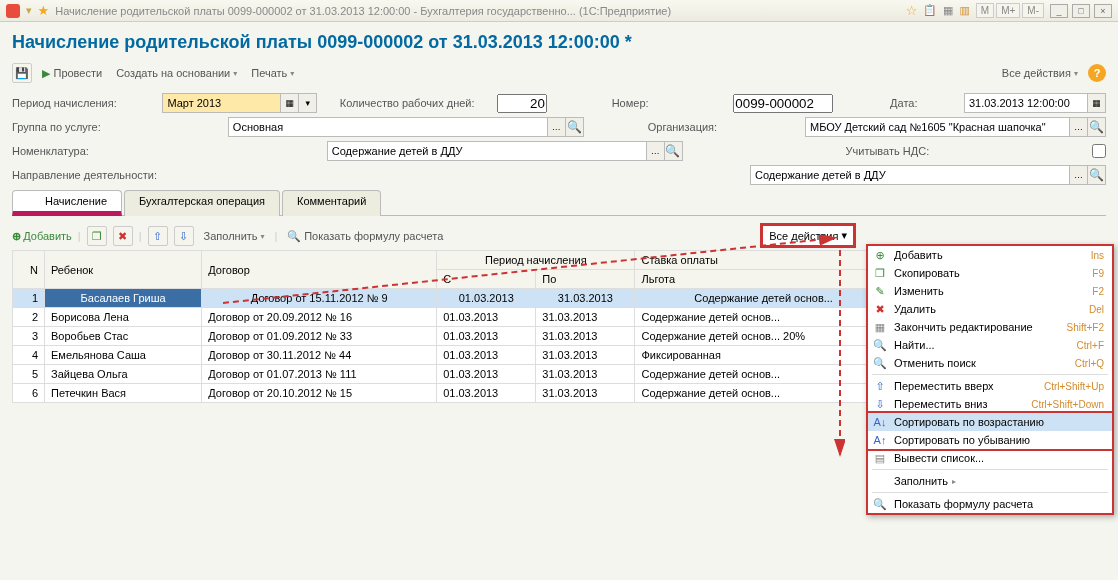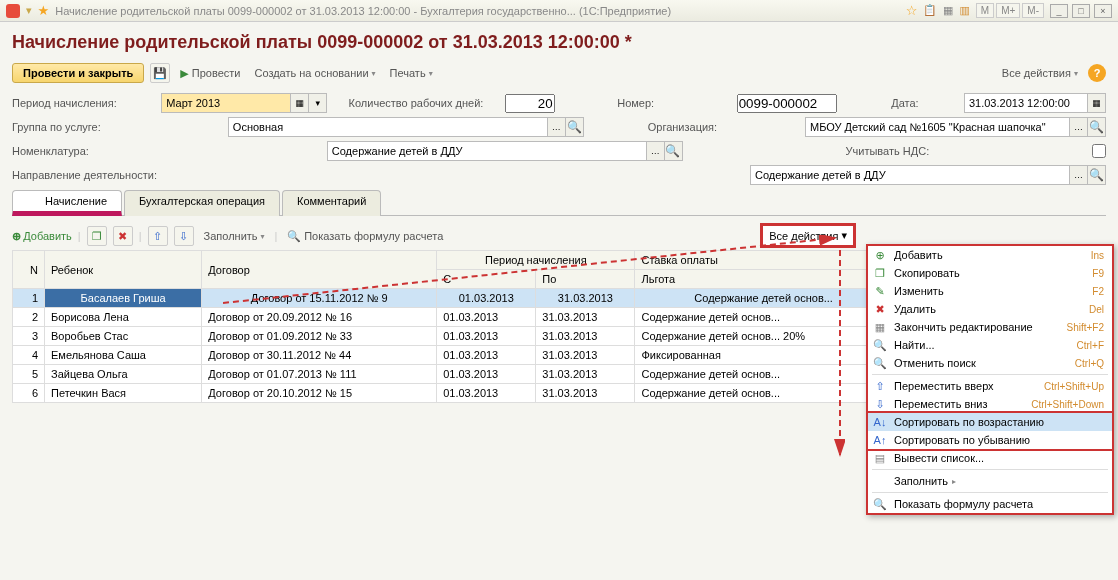--- a/index.html
+++ b/index.html
@@ -6,21 +6,21 @@
 body { font-family: Arial, sans-serif; font-size: 11px; background: #f5f5f0; width: 1118px; height: 580px; overflow: hidden; position: relative; }
 .titlebar { height: 22px; background: linear-gradient(#f8f8f0, #ebebe0); border-bottom: 1px solid #ccc; display: flex; align-items: center; padding: 0 6px; gap: 6px; }
 .titlebar .ico { width: 14px; height: 14px; display: inline-block; }
 .star { color: #f5a623; font-size: 13px; }
 .title-text { color: #888; flex: 1; overflow: hidden; white-space: nowrap; text-overflow: ellipsis; }
 .winbtns { display: flex; gap: 4px; }
 .winbtn { width: 18px; height: 14px; border: 1px solid #aaa; background: #f0f0e8; font-size: 9px; text-align: center; line-height: 12px; color: #666; cursor: pointer; }
 .m-group { display: flex; gap: 2px; }
 .m-btn { padding: 1px 4px; border: 1px solid #ccc; background: #f5f5ed; color: #888; font-size: 10px; cursor: pointer; }
 .content { padding: 10px 12px; }
-h1 { color: #7f1d1d; font-size: 18px; font-weight: bold; margin-bottom: 10px; }
+h1 { color: #0369a1; font-size: 18px; font-weight: bold; margin-bottom: 10px; }
 .cmdbar { display: flex; align-items: center; gap: 6px; margin-bottom: 10px; }
 .btn-primary { background: linear-gradient(#ffe9a8, #f7d56e); border: 1px solid #c9a84a; padding: 3px 10px; font-size: 11px; font-weight: bold; cursor: pointer; border-radius: 3px; }
 .btn-icon { width: 20px; height: 20px; border: 1px solid #ccc; background: #f5f5ed; display: inline-flex; align-items: center; justify-content: center; cursor: pointer; border-radius: 2px; }
 .cmd-link { color: #555; cursor: pointer; padding: 2px 4px; display: inline-flex; align-items: center; gap: 3px; }
 .cmd-link .dd { font-size: 8px; color: #888; }
 .spacer { flex: 1; }
 .help { width: 18px; height: 18px; border-radius: 50%; background: #f5a623; color: #fff; font-weight: bold; text-align: center; line-height: 18px; cursor: pointer; }
 .form-row { display: flex; align-items: center; gap: 8px; margin-bottom: 4px; justify-content: space-between; }
 .lbl { color: #555; white-space: nowrap; }
 .field { display: flex; align-items: center; }
@@ -78,21 +78,20 @@
     <span class="winbtn">_</span>
     <span class="winbtn">□</span>
     <span class="winbtn">×</span>
   </div>
 </div>
 
 <div class="content">
   <h1>Начисление родительской платы 0099-000002 от 31.03.2013 12:00:00 *</h1>
 
   <div class="cmdbar">
-    <button class="btn-primary">Провести и закрыть</button>
     <span class="btn-icon">💾</span>
     <span class="cmd-link">
         <span style="color:#3a8a3a;">▶</span>
         <span>Провести</span>
       </span>
     <span class="cmd-link">
         <span>Создать на основании</span>
         <span class="dd">▾</span>
       </span>
     <span class="cmd-link">
@@ -103,21 +102,21 @@
     <span class="cmd-link">
         <span>Все действия</span>
         <span class="dd">▾</span>
       </span>
     <span class="help">?</span>
   </div>
 
   <div class="form-row">
     <span class="lbl" style="width:128px;">Период начисления:</span>
     <div class="field">
-        <div class="sel highlight" style="width:130px;">
+        <div class="sel highlight" style="width:119px;">
           <span>Март 2013</span>
         </div>
         <span class="sel-btn">▦</span>
         <span class="sel-btn">▾</span>
       </div>
     <span class="lbl">Количество рабочих дней:</span>
     <input style="width: 50px; text-align: right;" value="20">
     <span style="width:20px;"></span>
     <span class="lbl">Номер:</span>
     <span style="width:40px;"></span>

